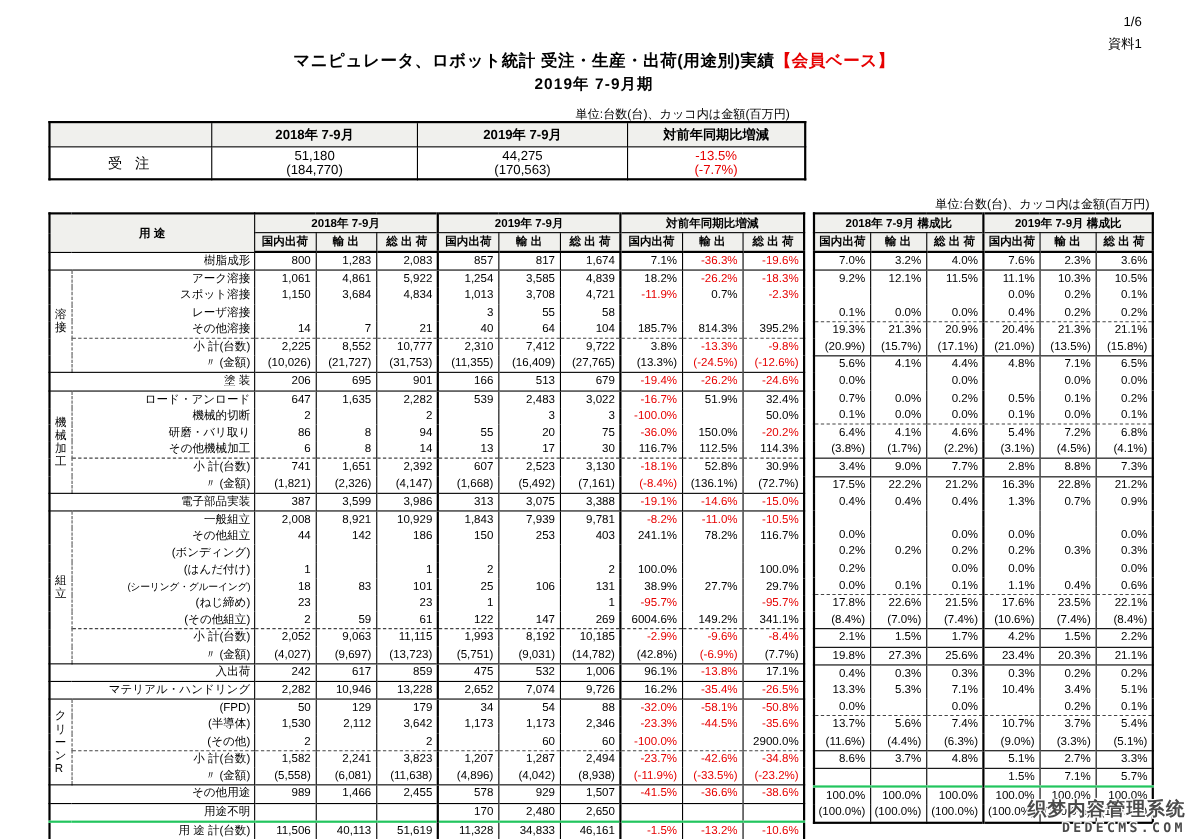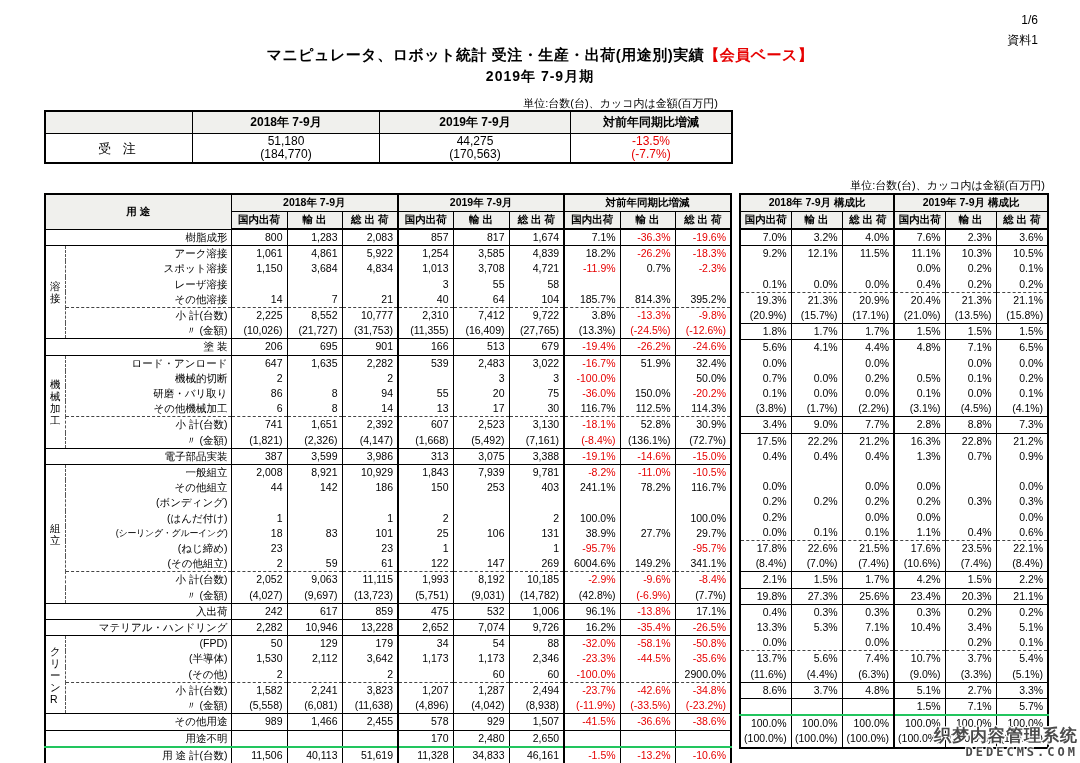--- a/index.html
+++ b/index.html
@@ -633,28 +633,20 @@
         </tr>
         <tr class="bt-n">
           <td class="num">(20.9%)</td>
           <td class="num">(15.7%)</td>
           <td class="num">(17.1%)</td>
           <td class="num gs">(21.0%)</td>
           <td class="num">(13.5%)</td>
           <td class="num">(15.8%)</td>
         </tr>
         <tr class="bt-s">
-          <td class="num">1.8%</td>
-          <td class="num">1.7%</td>
-          <td class="num">1.7%</td>
-          <td class="num gs">1.5%</td>
-          <td class="num">1.5%</td>
-          <td class="num">1.5%</td>
-        </tr>
-        <tr class="bt-s">
           <td class="num">5.6%</td>
           <td class="num">4.1%</td>
           <td class="num">4.4%</td>
           <td class="num gs">4.8%</td>
           <td class="num">7.1%</td>
           <td class="num">6.5%</td>
         </tr>
         <tr class="bt-n">
           <td class="num">0.0%</td>
           <td class="num"></td>
@@ -671,20 +663,28 @@
           <td class="num">0.1%</td>
           <td class="num">0.2%</td>
         </tr>
         <tr class="bt-n">
           <td class="num">0.1%</td>
           <td class="num">0.0%</td>
           <td class="num">0.0%</td>
           <td class="num gs">0.1%</td>
           <td class="num">0.0%</td>
           <td class="num">0.1%</td>
+        </tr>
+        <tr class="bt-d">
+          <td class="num">6.4%</td>
+          <td class="num">4.1%</td>
+          <td class="num">4.6%</td>
+          <td class="num gs">5.4%</td>
+          <td class="num">7.2%</td>
+          <td class="num">6.8%</td>
         </tr>
         <tr class="bt-n">
           <td class="num">(3.8%)</td>
           <td class="num">(1.7%)</td>
           <td class="num">(2.2%)</td>
           <td class="num gs">(3.1%)</td>
           <td class="num">(4.5%)</td>
           <td class="num">(4.1%)</td>
         </tr>
         <tr class="bt-s">

